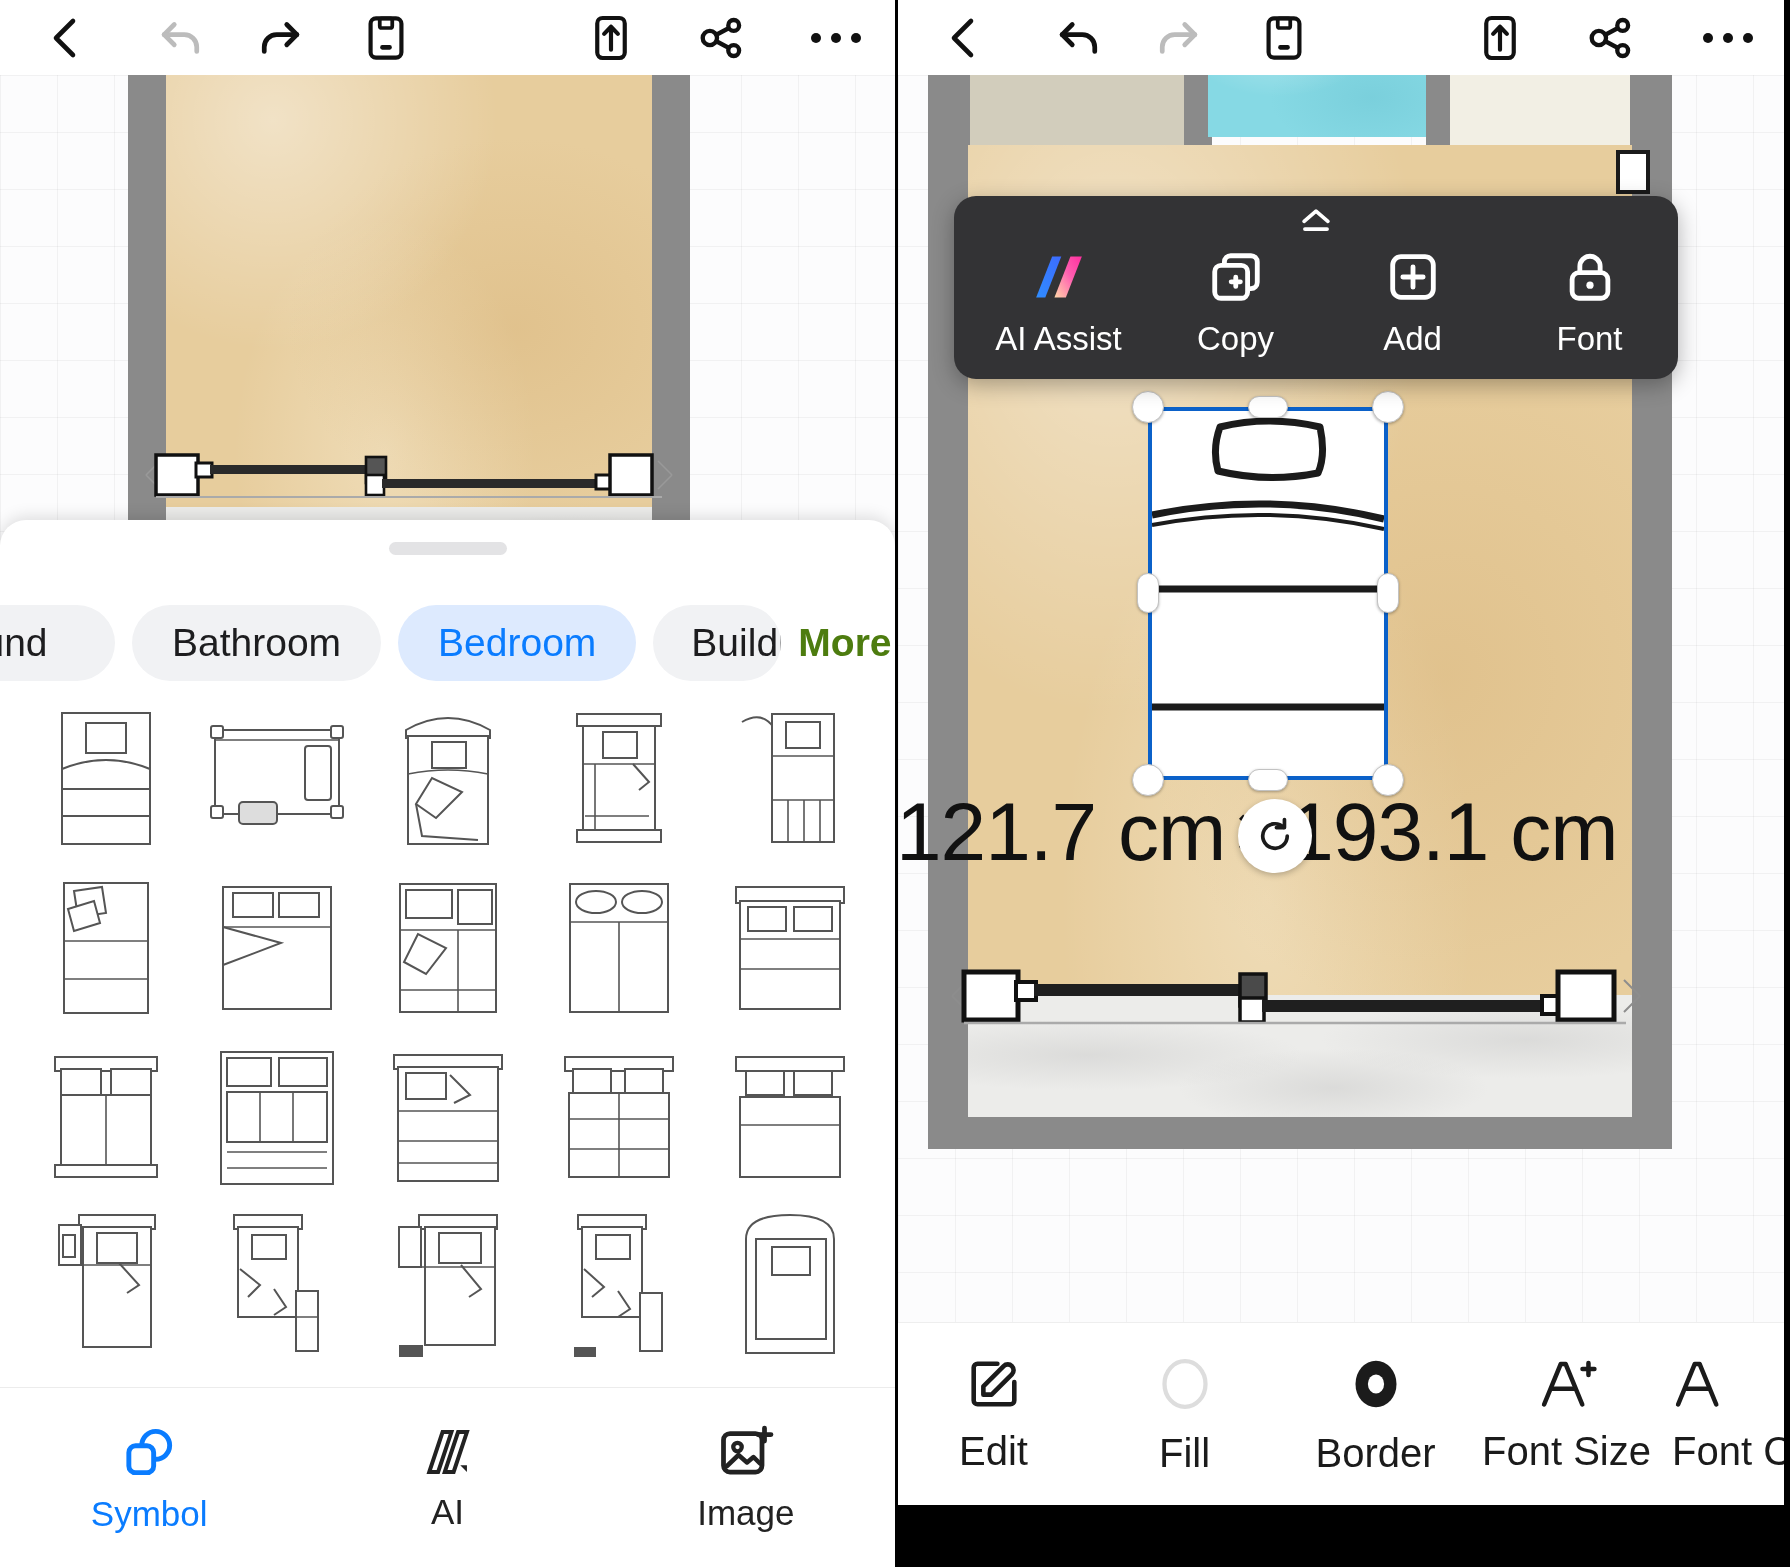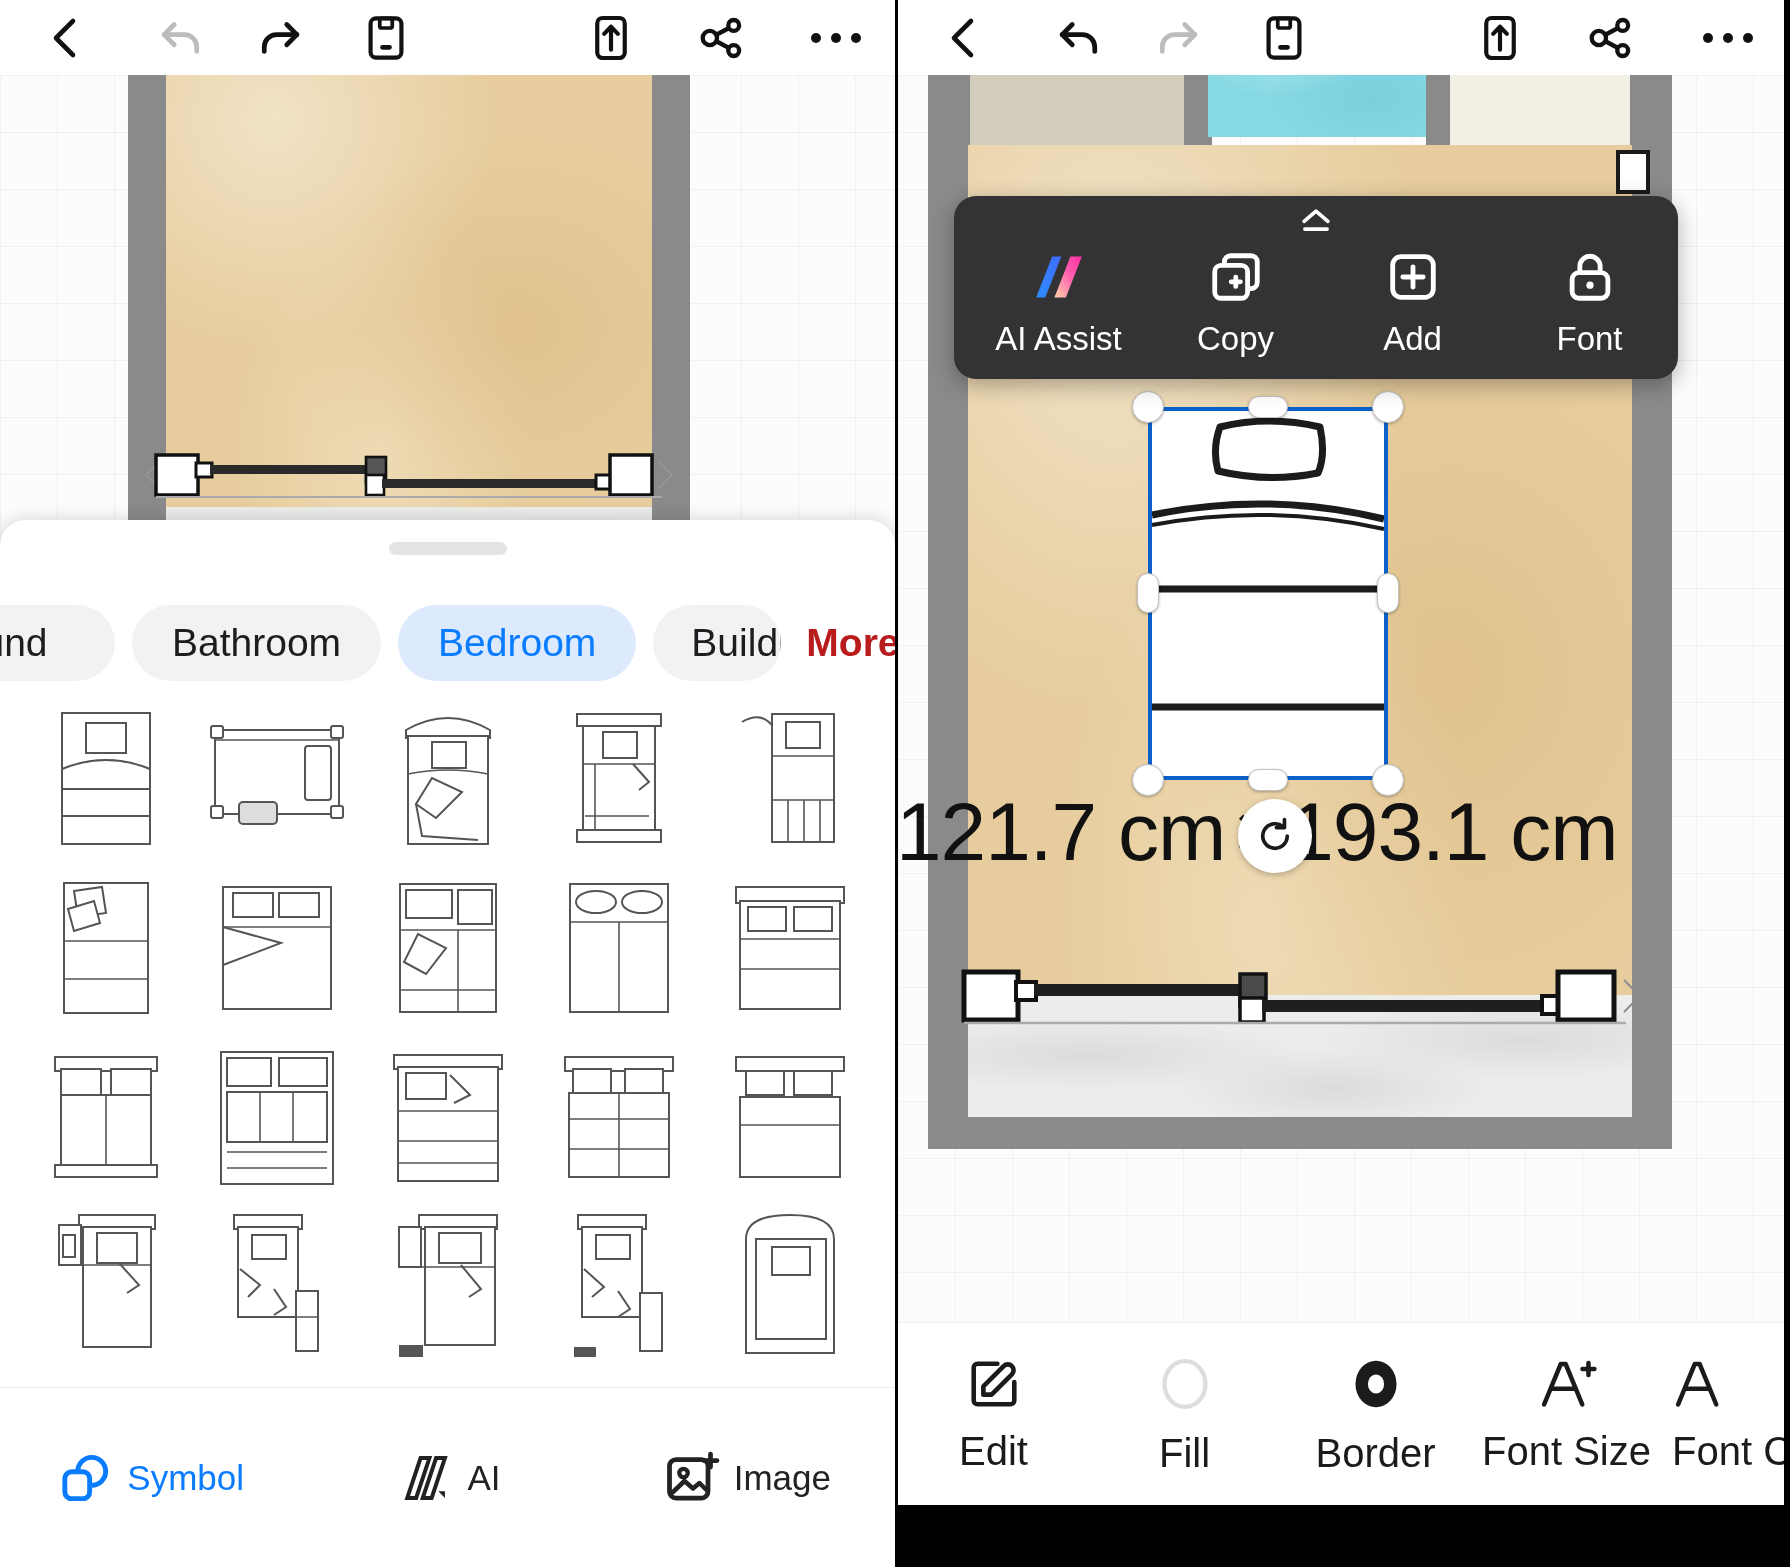--- a/index.html
+++ b/index.html
@@ -62,31 +62,31 @@
              margin:22px auto 0; cursor:pointer; }
 
   .tabs { display:flex; align-items:center; gap:17px; padding:0 0 0 0; margin-top:50px;
           height:76px; position:relative; overflow:hidden; }
   .tab { flex:0 0 auto; height:76px; border-radius:38px; background:#f1f2f4;
          display:flex; align-items:center; justify-content:center; padding:0 40px;
          font-size:39px; color:#1d1d1f; cursor:pointer; white-space:nowrap; }
   .tab.first { margin-left:-85px; }
   .tab.sel { background:#ddeafe; color:#0a7cff; }
   .tab.clip { overflow:hidden; }
-  .more { flex:0 0 auto; font-size:39px; color:#b91c1c; font-weight:700; cursor:pointer;
-          margin-left:8px; white-space:nowrap; }
+  .more { flex:0 0 auto; font-size:39px; color:#4d7c0f; font-weight:700; cursor:pointer;
+          white-space:nowrap; }
 
   .symgrid { flex:1; display:grid; grid-template-columns:repeat(5,1fr);
              grid-auto-rows:170px; align-items:center; justify-items:center;
              padding:12px 20px 0; overflow:hidden; }
   .symcell { width:100%; height:100%; display:flex; align-items:center; justify-content:center;
              cursor:pointer; }
 
   .bottomnav { height:180px; border-top:1px solid #ececec; display:flex; background:#fff; }
-  .navitem { flex:1; display:flex; flex-direction:row; align-items:center;
+  .navitem { flex:1; display:flex; flex-direction:column; align-items:center;
              justify-content:center; gap:11px; cursor:pointer; }
   .navitem span { font-size:35px; color:#222; }
   .navitem.act span { color:#0a7cff; }
 
   
   .ctxbar { position:absolute; left:56px; top:196px; width:724px; height:183px;
             background:#333335; border-radius:22px; z-index:60;
             box-shadow:0 6px 22px rgba(0,0,0,.30); }
   .ctx-collapse { position:absolute; top:10px; left:0; right:0; display:flex;
                   justify-content:center; cursor:pointer; }

